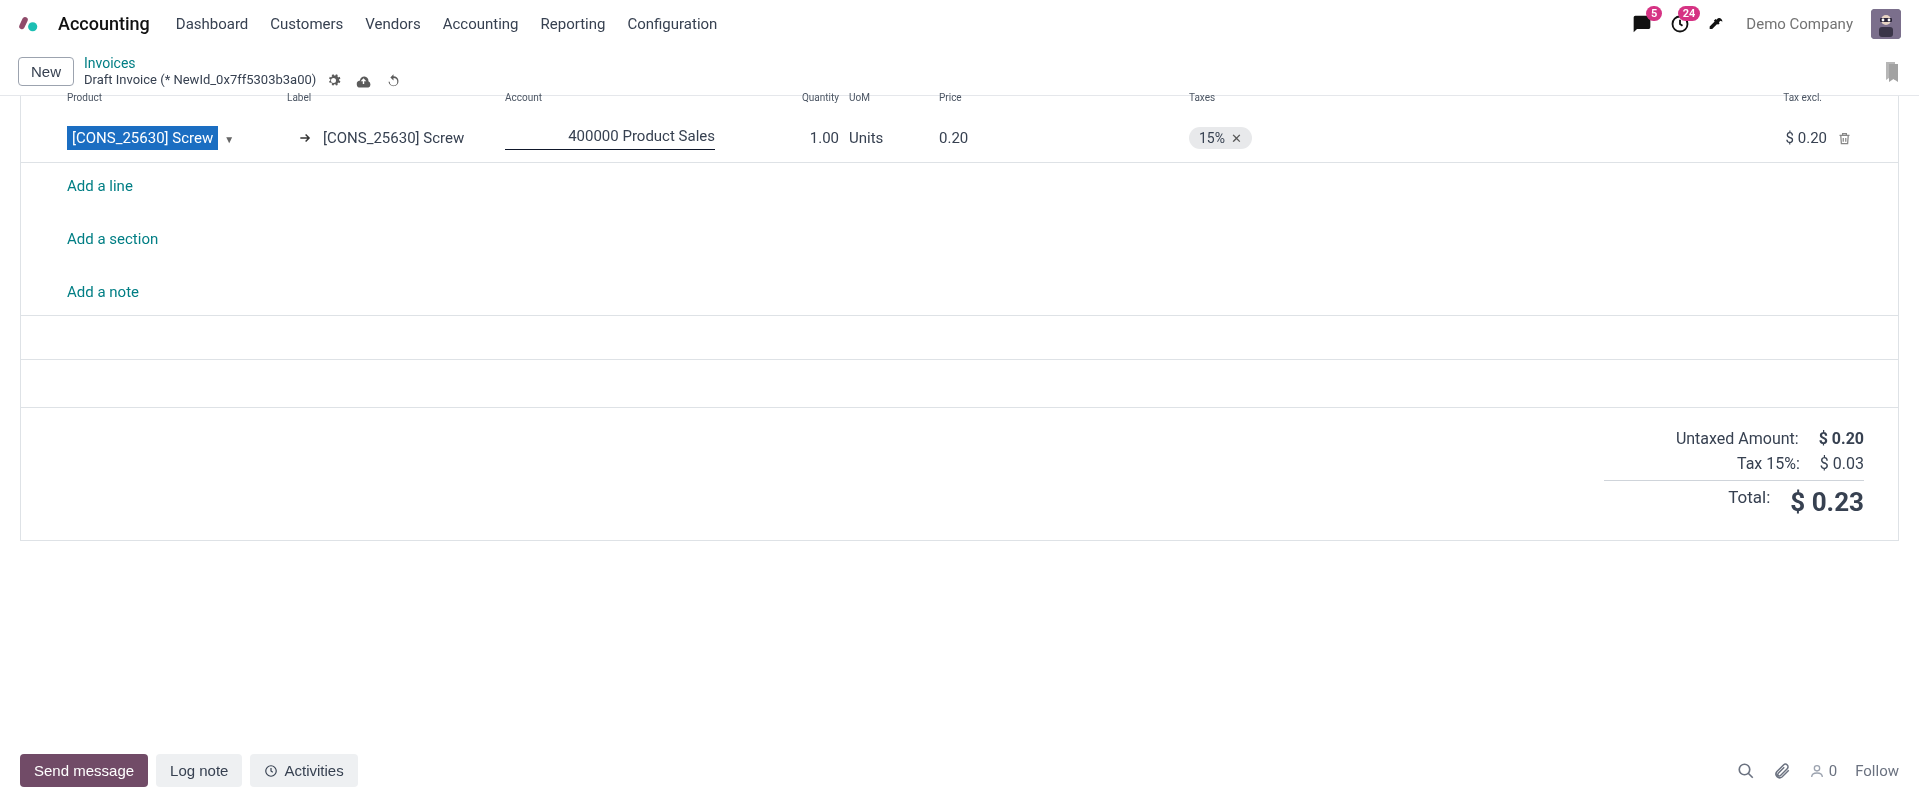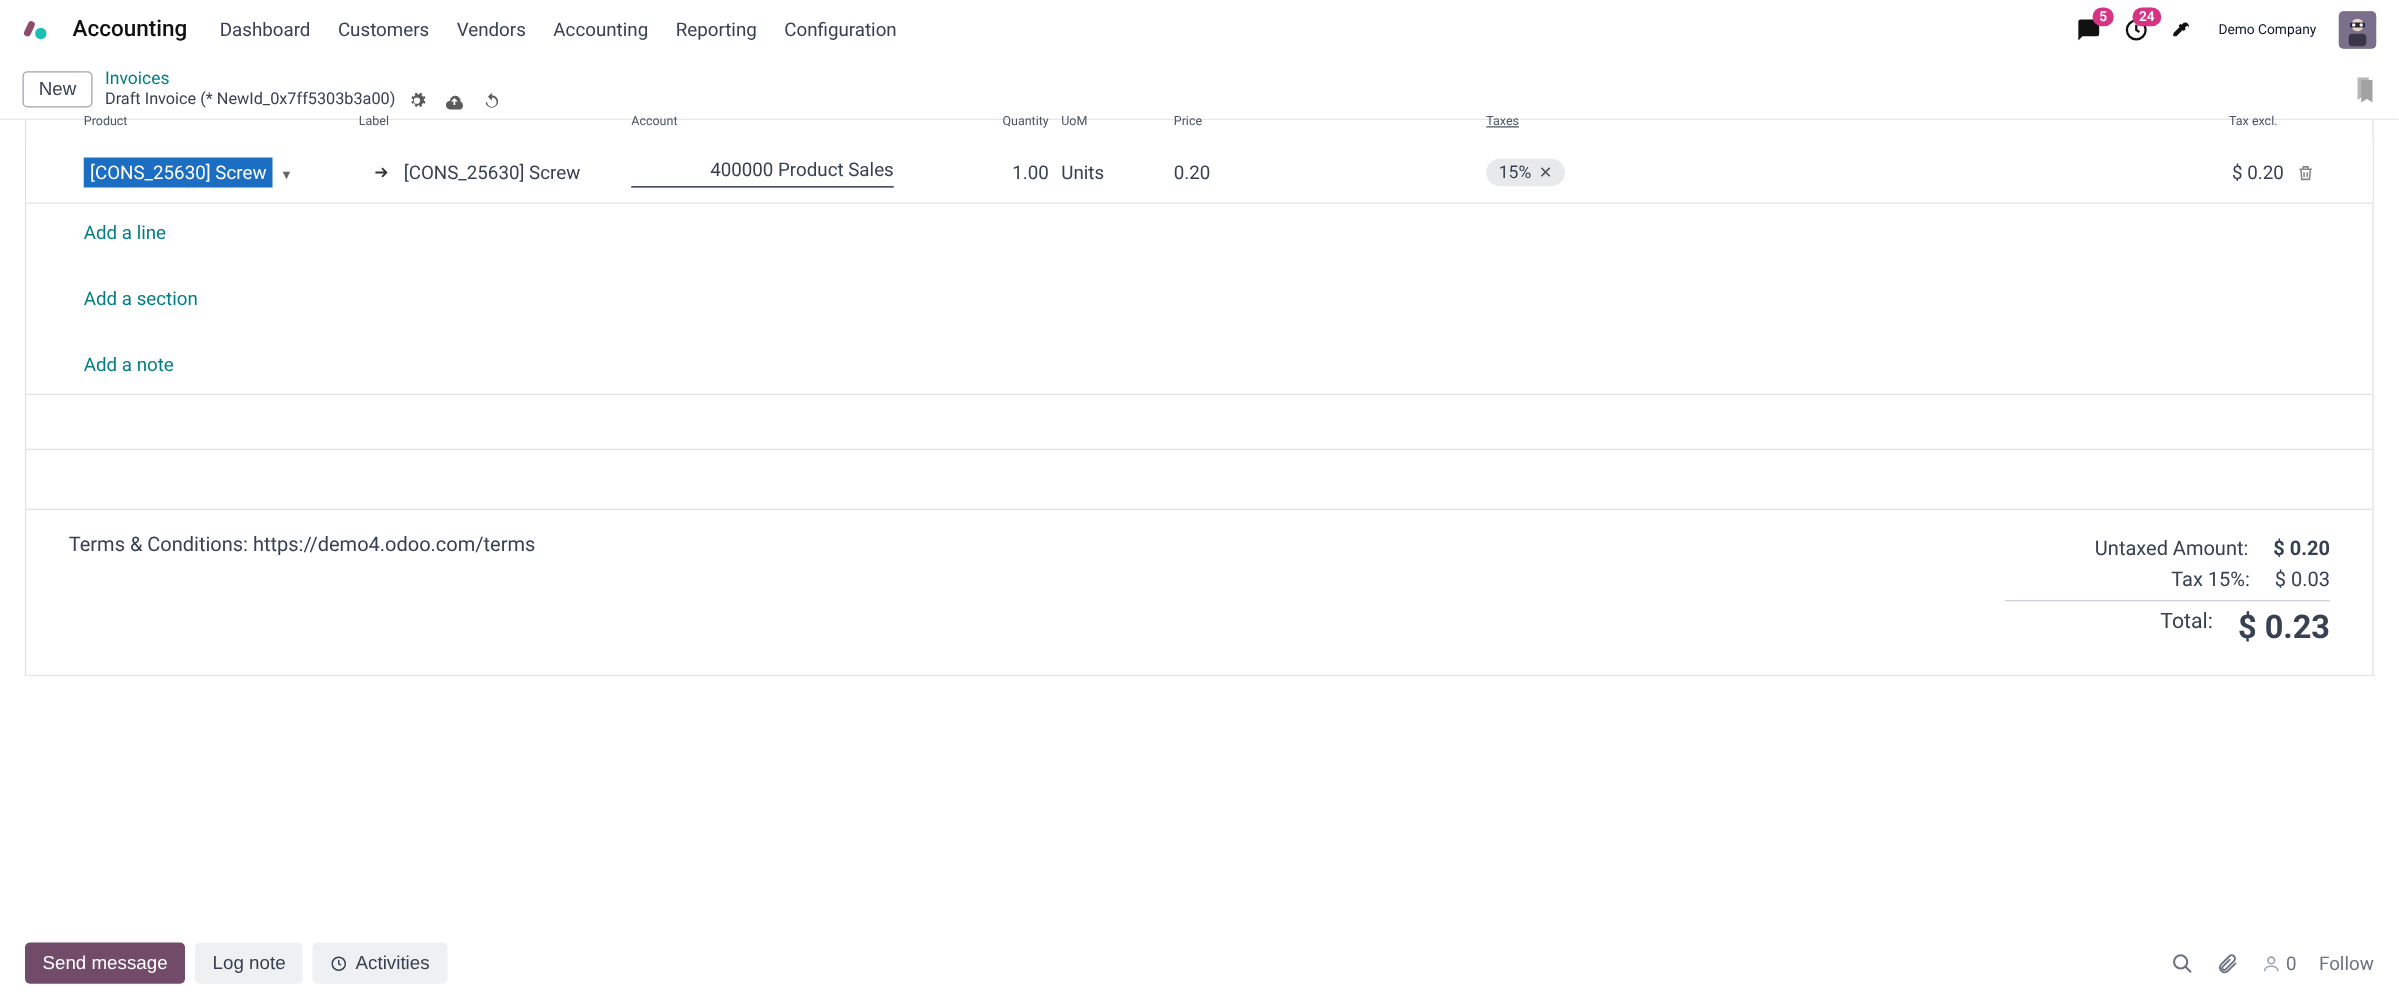--- a/index.html
+++ b/index.html
@@ -9,21 +9,21 @@
 .navbar { display: flex; align-items: center; padding: 8px 18px; border-bottom: 1px solid transparent; height: 48px; }
 .navbar-left { display: flex; align-items: center; gap: 18px; }
 .logo { display: flex; align-items: center; gap: 4px; }
 .logo svg { width: 22px; height: 22px; }
 .app-name { font-size: 18px; font-weight: 500; color: #111; margin-right: 8px; }
 .nav-menu { display: flex; gap: 22px; }
 .nav-item { color: #374151; font-size: 15px; cursor: pointer; }
 .navbar-right { margin-left: auto; display: flex; align-items: center; gap: 18px; }
 .icon-badge { position: relative; cursor: pointer; }
 .badge { position: absolute; top: -8px; right: -10px; background: #d63384; color: #fff; border-radius: 10px; font-size: 11px; padding: 1px 5px; font-weight: 600; }
-.company-name { font-size: 11px; color: #0f172a; cursor: pointer; }
+.company-name { font-size: 15px; color: #737373; cursor: pointer; }
 .avatar { width: 30px; height: 30px; border-radius: 4px; background: #6b7280; display: flex; align-items: center; justify-content: center; overflow: hidden; }
 
 
 .breadcrumb-row { display: flex; align-items: center; padding: 6px 18px; gap: 10px; border-bottom: 1px solid #e5e7eb; }
 .new-button { border: 1px solid #9ca3af; background: #fff; padding: 5px 12px; border-radius: 4px; font-size: 15px; color: #374151; cursor: pointer; }
 .breadcrumb-text { display: flex; flex-direction: column; line-height: 1.3; }
 .bc-link { color: #017e84; font-size: 14px; cursor: pointer; }
 .bc-current { font-size: 13px; color: #374151; display: flex; align-items: center; gap: 10px; }
 .bc-icons { display: flex; gap: 14px; }
 .bc-icon { cursor: pointer; opacity: .8; }
@@ -35,21 +35,21 @@
 
 .table-wrap { margin: 0 20px; border: 1px solid #dee2e6; border-top: none; }
 .thead-partial { display: flex; padding: 0 46px 6px 46px; color: #4b5563; font-size: 10px; position: relative; top: -4px; overflow: hidden; height: 18px; }
 .thead-partial > div { overflow: hidden; white-space: nowrap; }
 .col-product { width: 220px; }
 .col-label { width: 218px; }
 .col-account { width: 256px; }
 .col-qty { width: 78px; text-align: right; }
 .col-uom { width: 100px; padding-left: 10px; }
 .col-price { width: 240px; }
-.col-taxes { width: 100px; padding-left: 10px; text-decoration: underline; }
+.col-taxes { width: 100px; padding-left: 10px; }
 .col-excl { flex: 1; text-align: right; }
 .col-del { width: 30px; }
 
 .line-row { display: flex; align-items: center; padding: 12px 46px; border-bottom: 1px solid #dee2e6; font-size: 15px; background:#fff; }
 .product-pill { background: #1b6ec2; color: #fff; padding: 3px 5px; display: inline-block; }
 .caret-down { margin-left: 6px; font-size: 10px; color: #666; }
 .arrow-right { margin: 0 10px; color: #374151; }
 .account-cell { border-bottom: 1px solid #0f172a; padding-bottom: 4px; display:inline-block; width: 210px; text-align: right; }
 .tax-tag { background: #e8e9eb; border-radius: 14px; padding: 3px 10px; font-size: 14px; color: #374151; display: inline-flex; align-items: center; gap: 6px; }
 .tax-tag .x { cursor: pointer; font-size: 13px; color: #555; }
@@ -220,21 +220,20 @@
     <div class="add-row">
       <span class="add-link">Add a line</span>
       <span class="add-link">Add a section</span>
       <span class="add-link">Add a note</span>
     </div>
 
     <div class="spacer-row"></div>
     <div class="spacer-row2"></div>
 
     <div class="terms-totals">
-      <div class="terms">Terms &amp; Conditions: https://demo4.odoo.com/terms</div>
       <div class="totals">
         <div class="total-line">
           <span class="lbl">Untaxed Amount:</span>
           <span class="val">$ 0.20</span>
         </div>
         <div class="total-line">
           <span class="lbl">Tax 15%:</span>
           <span class="val" style="font-weight:400;">$ 0.03</span>
         </div>
         <div class="total-line grand sep-above">

